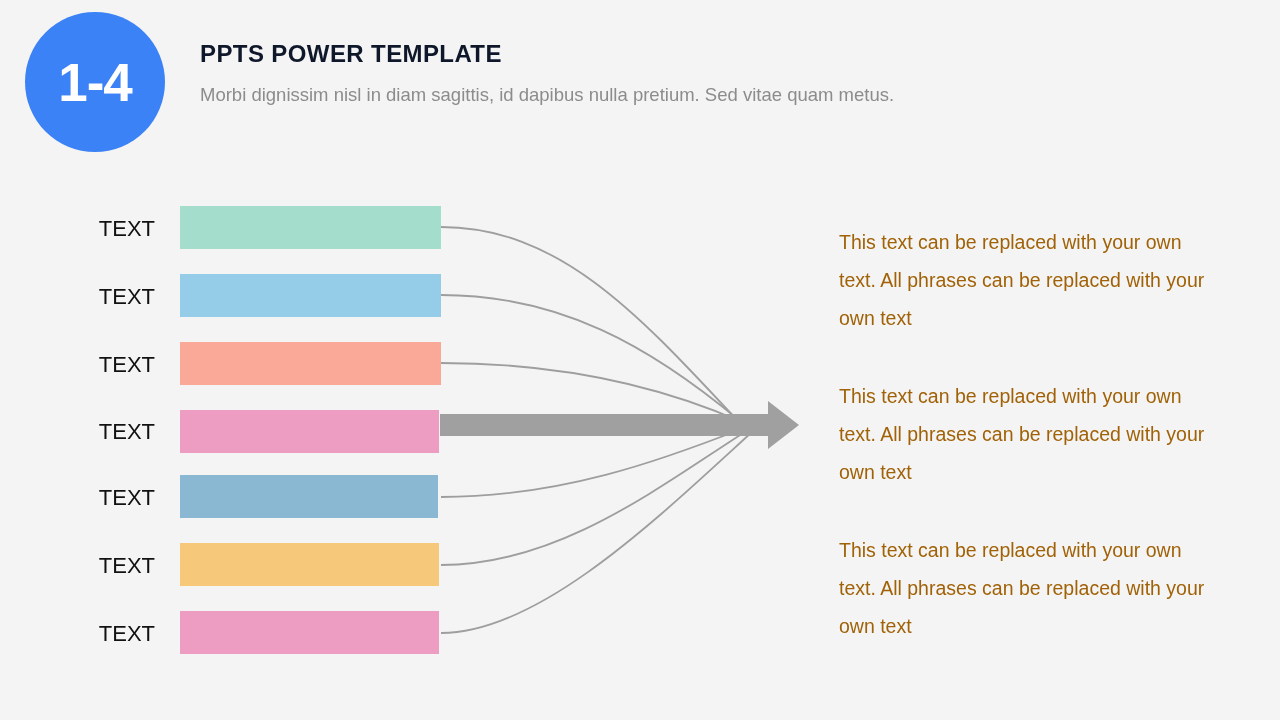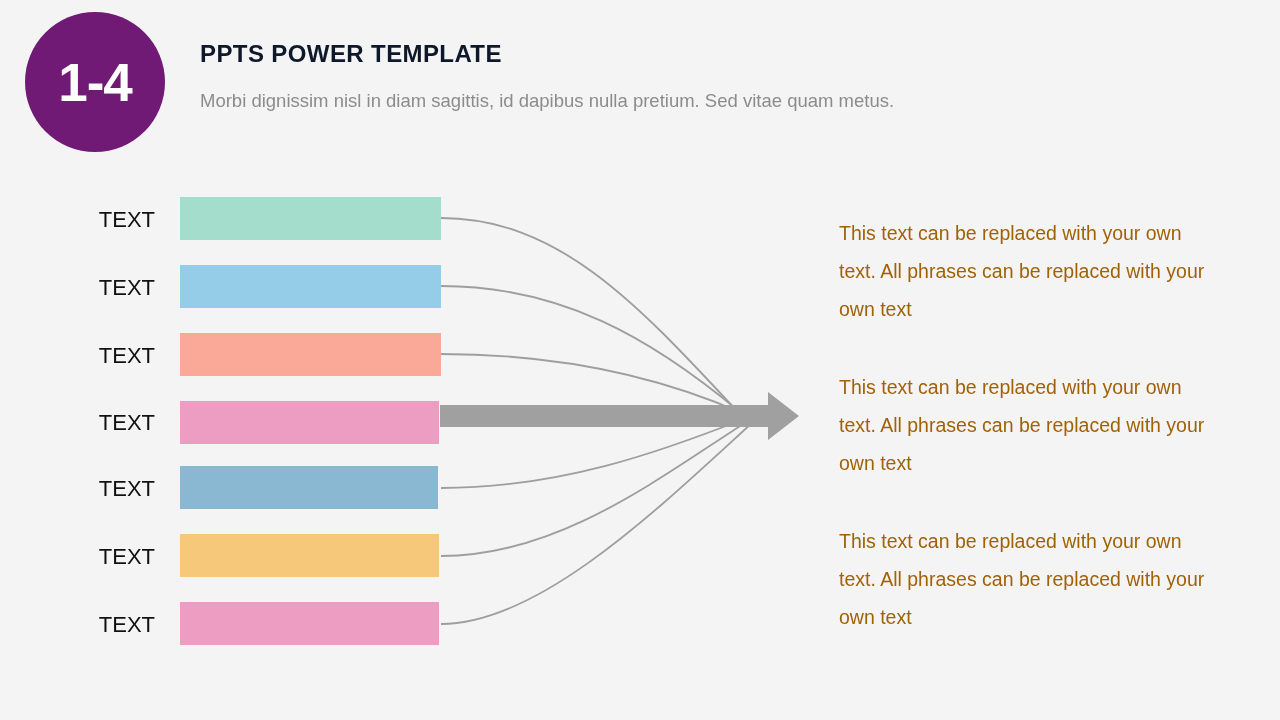--- a/index.html
+++ b/index.html
@@ -39,32 +39,32 @@
   }
   #page-title {
     color:#2e7cab;
     font-size:24px;
     font-weight:bold;
     letter-spacing:0.4px;
     line-height:1.2;
     white-space:nowrap;
   }
   #page-subtitle {
-    margin-top:20px;
+    margin-top:14px;
     color:#8c8c8c;
     font-size:18.5px;
     font-weight:normal;
     line-height:1.25;
     white-space:nowrap;
   }
 
   
   #diagram {
     position:absolute;
-    left:0; top:7px;
+    left:0; top:16px;
     width:1280px; height:532px;
   }
   .connector-svg {
     position:absolute;
     left:0; top:0;
     width:1280px; height:720px;
     pointer-events:none;
   }
 
   .row-label {
@@ -90,21 +90,21 @@
     color:#a16207;
     font-size:19.5px;
     line-height:38px;
   }
 </style>
 </head>
 <body style="background: rgb(244, 244, 244);">
 
 <div id="slide" style="background: rgb(244, 244, 244);">
 
-  <div id="badge-circle" style="background: #701a75;">
+  <div id="badge-circle" style="background: #3b82f6;">
     <span id="badge-label">1-4</span>
   </div>
 
   <div id="header-text">
     <div id="page-title" style="color: #0f172a;">PPTS POWER TEMPLATE</div>
     <div id="page-subtitle" style="color: rgb(140, 140, 140);">Morbi dignissim nisl in diam sagittis, id dapibus nulla pretium. Sed vitae quam metus.</div>
   </div>
 
   <div id="diagram">
 

